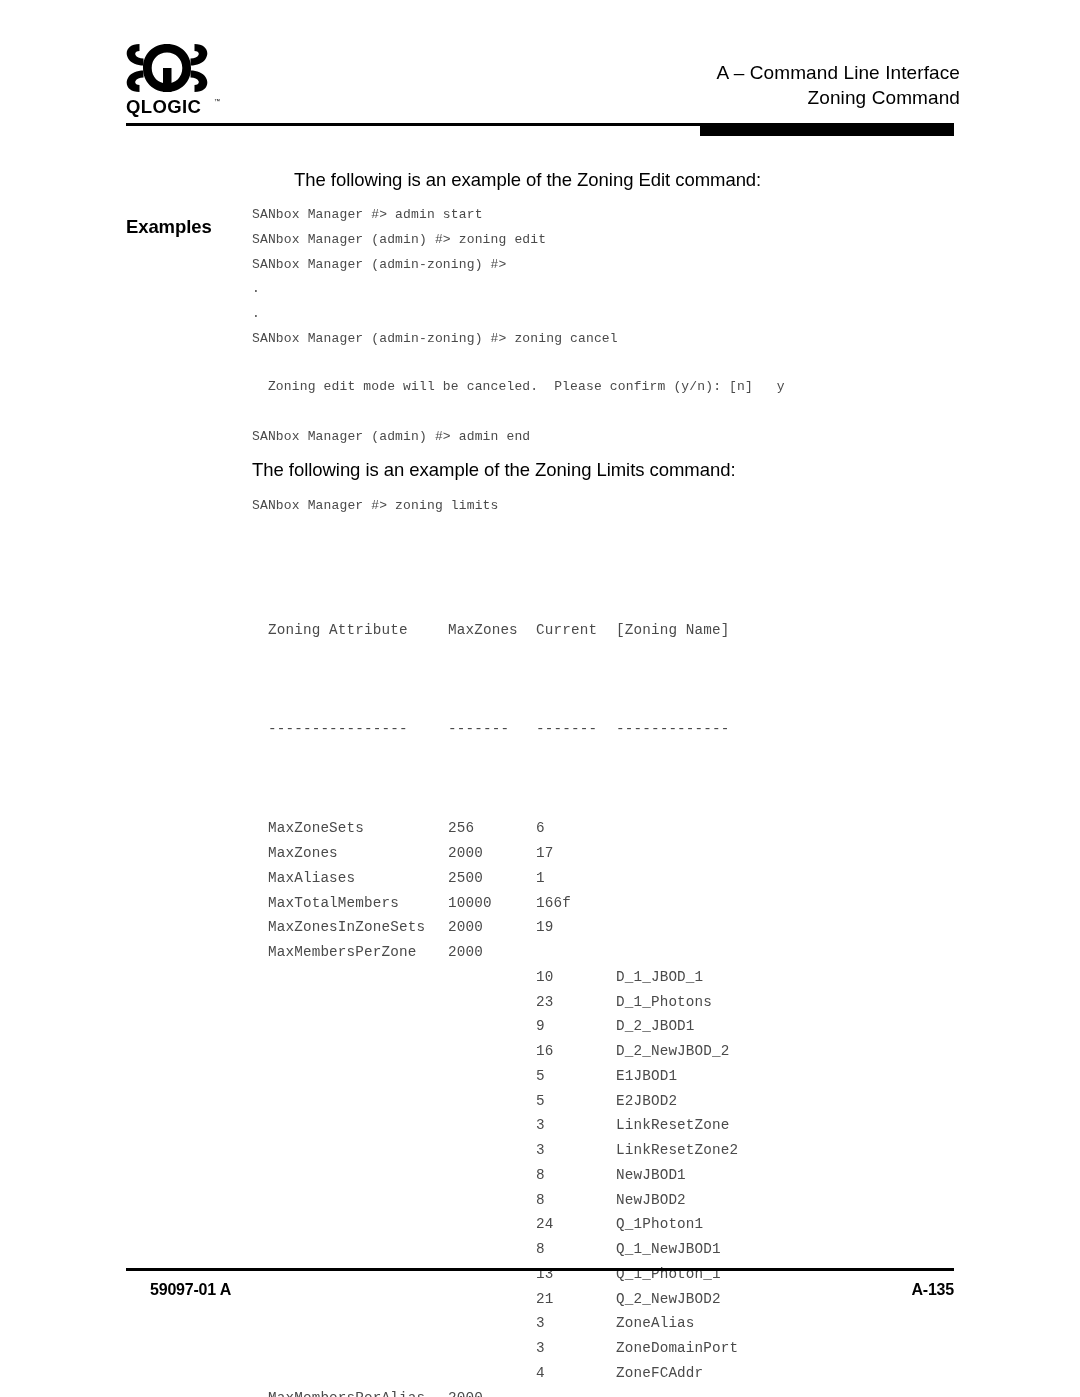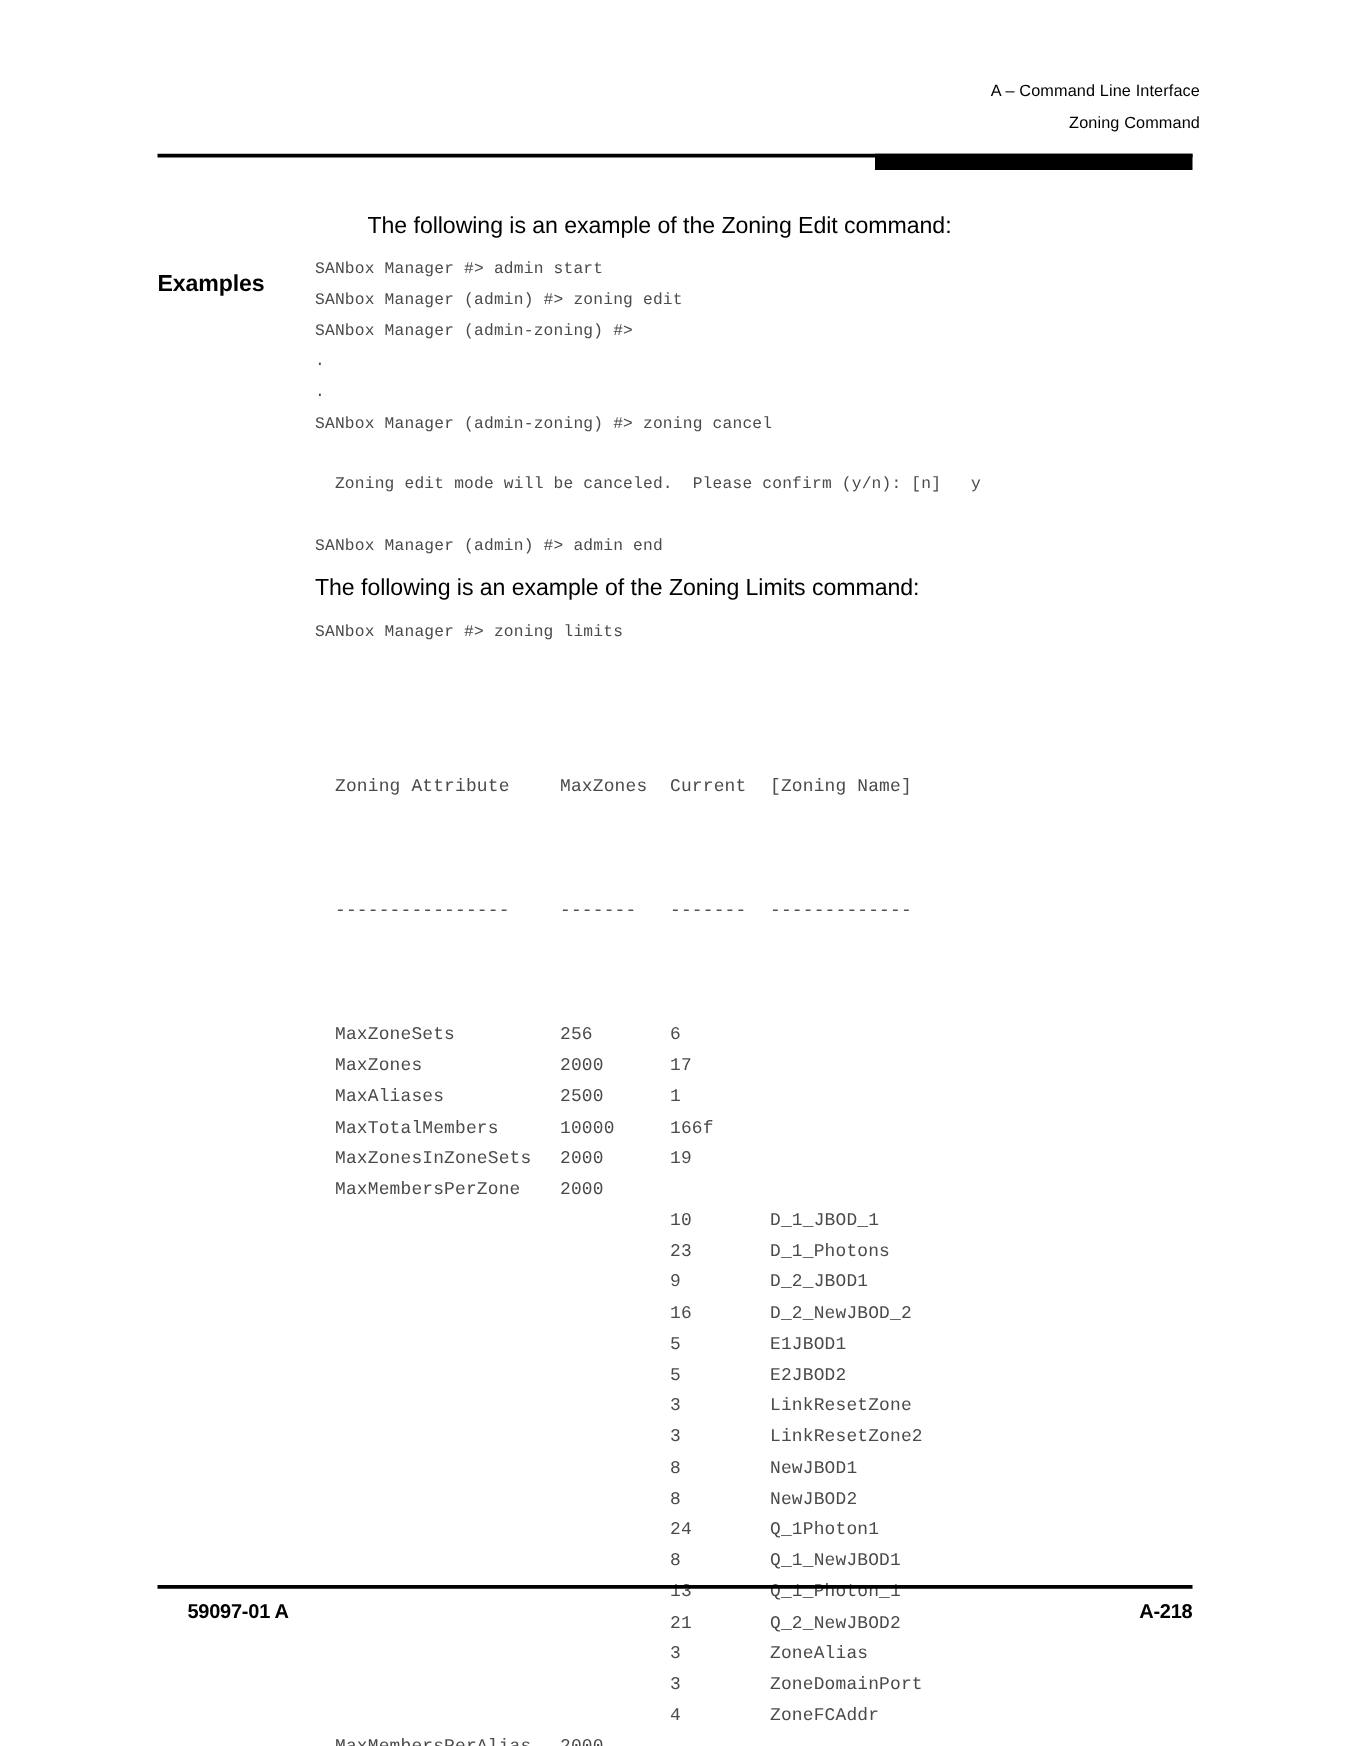--- a/index.html
+++ b/index.html
@@ -40,21 +40,21 @@
   }
   .logo-word {
     display: block;
     margin-top: 2px;
   }
   .header-lines {
     position: absolute;
     right: 120px;
     top: 60px;
     text-align: right;
-    font-size: 13px;
+    font-size: 19px;
     line-height: 25px;
     color: #000;
     letter-spacing: 0.1px;
   }
   .rule-thin {
     position: absolute;
     left: 126px;
     top: 123px;
     width: 828px;
     height: 3px;
@@ -175,20 +175,36 @@
     letter-spacing: -0.2px;
   }
 </style>
 </head>
 <body>
 
 <div class="page">
 
   <div class="header">
 
+    <div class="logo-block">
+      <svg class="logo-mark" width="82" height="52" viewBox="0 0 82 52">
+        <g fill="#000">
+          <path d="M13.5 2 C2 2 -2 10 2.5 17 C5 21 11 23.5 17.5 23.5 L17.5 16.5 C13.5 16.5 10.5 15 9.5 13 C8.5 10.8 10.2 9 13.5 9 Z"></path>
+          <path d="M13.5 50 C2 50 -2 42 2.5 35 C5 31 11 28.5 17.5 28.5 L17.5 35.5 C13.5 35.5 10.5 37 9.5 39 C8.5 41.2 10.2 43 13.5 43 Z"></path>
+          <path d="M68.5 2 C80 2 84 10 79.5 17 C77 21 71 23.5 64.5 23.5 L64.5 16.5 C68.5 16.5 71.5 15 72.5 13 C73.5 10.8 71.8 9 68.5 9 Z"></path>
+          <path d="M68.5 50 C80 50 84 42 79.5 35 C77 31 71 28.5 64.5 28.5 L64.5 35.5 C68.5 35.5 71.5 37 72.5 39 C73.5 41.2 71.8 43 68.5 43 Z"></path>
+          <path d="M41 2 C27 2 17 12 17 26 C17 40 27 50 41 50 C55 50 65 40 65 26 C65 12 55 2 41 2 Z M41 10.5 C49.8 10.5 56.3 17 56.3 26 C56.3 35 49.8 41.5 41 41.5 C32.2 41.5 25.7 35 25.7 26 C25.7 17 32.2 10.5 41 10.5 Z"></path>
+          <rect x="37" y="26" width="8.5" height="24"></rect>
+        </g>
+      </svg>
+      <svg class="logo-word" width="96" height="22" viewBox="0 0 96 22">
+        <text x="0" y="17" font-family="Liberation Sans, sans-serif" font-size="18.5" font-weight="bold" letter-spacing="0.4" fill="#000">QLOGIC</text>
+        <text x="88" y="7" font-family="Liberation Sans, sans-serif" font-size="6" fill="#000">™</text>
+      </svg>
+    </div>
 
     <div class="header-lines">
       <div>A – Command Line Interface</div>
       <div>Zoning Command</div>
     </div>
 
     <div class="rule-thin"></div>
     <div class="rule-block"></div>
   </div>
 
@@ -231,16 +247,16 @@
       </div>
 
       <div id="limits-rows"><div class="lrow"><span class="c-attr">MaxZoneSets</span><span class="c-max">256</span><span class="c-cur">6</span><span class="c-name"></span></div><div class="lrow"><span class="c-attr">MaxZones</span><span class="c-max">2000</span><span class="c-cur">17</span><span class="c-name"></span></div><div class="lrow"><span class="c-attr">MaxAliases</span><span class="c-max">2500</span><span class="c-cur">1</span><span class="c-name"></span></div><div class="lrow"><span class="c-attr">MaxTotalMembers</span><span class="c-max">10000</span><span class="c-cur">166f</span><span class="c-name"></span></div><div class="lrow"><span class="c-attr">MaxZonesInZoneSets</span><span class="c-max">2000</span><span class="c-cur">19</span><span class="c-name"></span></div><div class="lrow"><span class="c-attr">MaxMembersPerZone</span><span class="c-max">2000</span><span class="c-cur"></span><span class="c-name"></span></div><div class="lrow"><span class="c-attr"></span><span class="c-max"></span><span class="c-cur">10</span><span class="c-name">D_1_JBOD_1</span></div><div class="lrow"><span class="c-attr"></span><span class="c-max"></span><span class="c-cur">23</span><span class="c-name">D_1_Photons</span></div><div class="lrow"><span class="c-attr"></span><span class="c-max"></span><span class="c-cur">9</span><span class="c-name">D_2_JBOD1</span></div><div class="lrow"><span class="c-attr"></span><span class="c-max"></span><span class="c-cur">16</span><span class="c-name">D_2_NewJBOD_2</span></div><div class="lrow"><span class="c-attr"></span><span class="c-max"></span><span class="c-cur">5</span><span class="c-name">E1JBOD1</span></div><div class="lrow"><span class="c-attr"></span><span class="c-max"></span><span class="c-cur">5</span><span class="c-name">E2JBOD2</span></div><div class="lrow"><span class="c-attr"></span><span class="c-max"></span><span class="c-cur">3</span><span class="c-name">LinkResetZone</span></div><div class="lrow"><span class="c-attr"></span><span class="c-max"></span><span class="c-cur">3</span><span class="c-name">LinkResetZone2</span></div><div class="lrow"><span class="c-attr"></span><span class="c-max"></span><span class="c-cur">8</span><span class="c-name">NewJBOD1</span></div><div class="lrow"><span class="c-attr"></span><span class="c-max"></span><span class="c-cur">8</span><span class="c-name">NewJBOD2</span></div><div class="lrow"><span class="c-attr"></span><span class="c-max"></span><span class="c-cur">24</span><span class="c-name">Q_1Photon1</span></div><div class="lrow"><span class="c-attr"></span><span class="c-max"></span><span class="c-cur">8</span><span class="c-name">Q_1_NewJBOD1</span></div><div class="lrow"><span class="c-attr"></span><span class="c-max"></span><span class="c-cur">13</span><span class="c-name">Q_1_Photon_1</span></div><div class="lrow"><span class="c-attr"></span><span class="c-max"></span><span class="c-cur">21</span><span class="c-name">Q_2_NewJBOD2</span></div><div class="lrow"><span class="c-attr"></span><span class="c-max"></span><span class="c-cur">3</span><span class="c-name">ZoneAlias</span></div><div class="lrow"><span class="c-attr"></span><span class="c-max"></span><span class="c-cur">3</span><span class="c-name">ZoneDomainPort</span></div><div class="lrow"><span class="c-attr"></span><span class="c-max"></span><span class="c-cur">4</span><span class="c-name">ZoneFCAddr</span></div><div class="lrow"><span class="c-attr">MaxMembersPerAlias</span><span class="c-max">2000</span><span class="c-cur"></span><span class="c-name"></span></div></div>
     </div>
 
   </div>
 
   <div>
     <div class="footer-rule"></div>
     <div class="footer-left">59097-01 A</div>
-    <div class="footer-right">A-218</div>
+    <div class="footer-right">A-135</div>
   </div>
 
 </div>
 
 </body></html>

